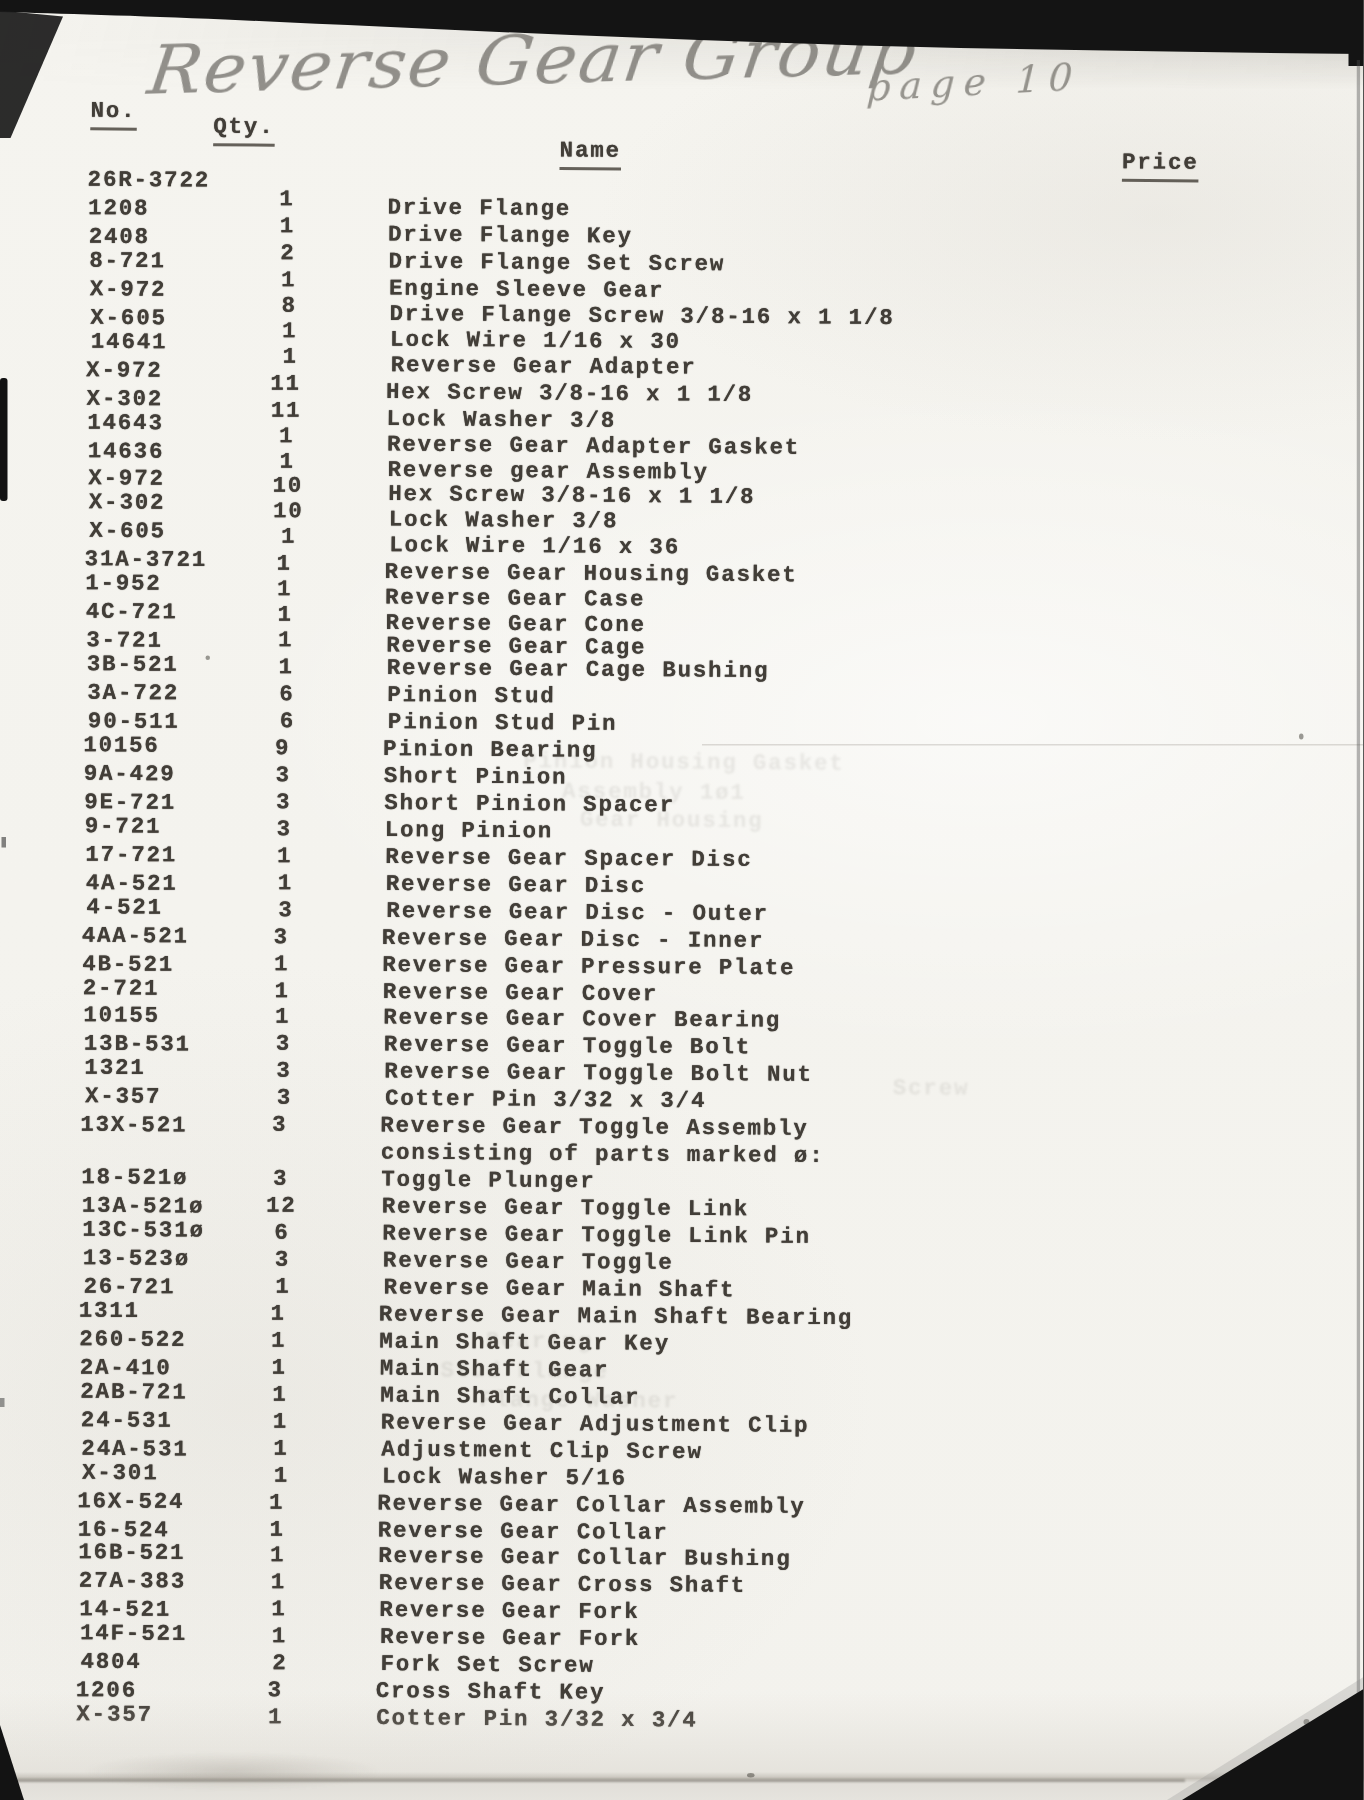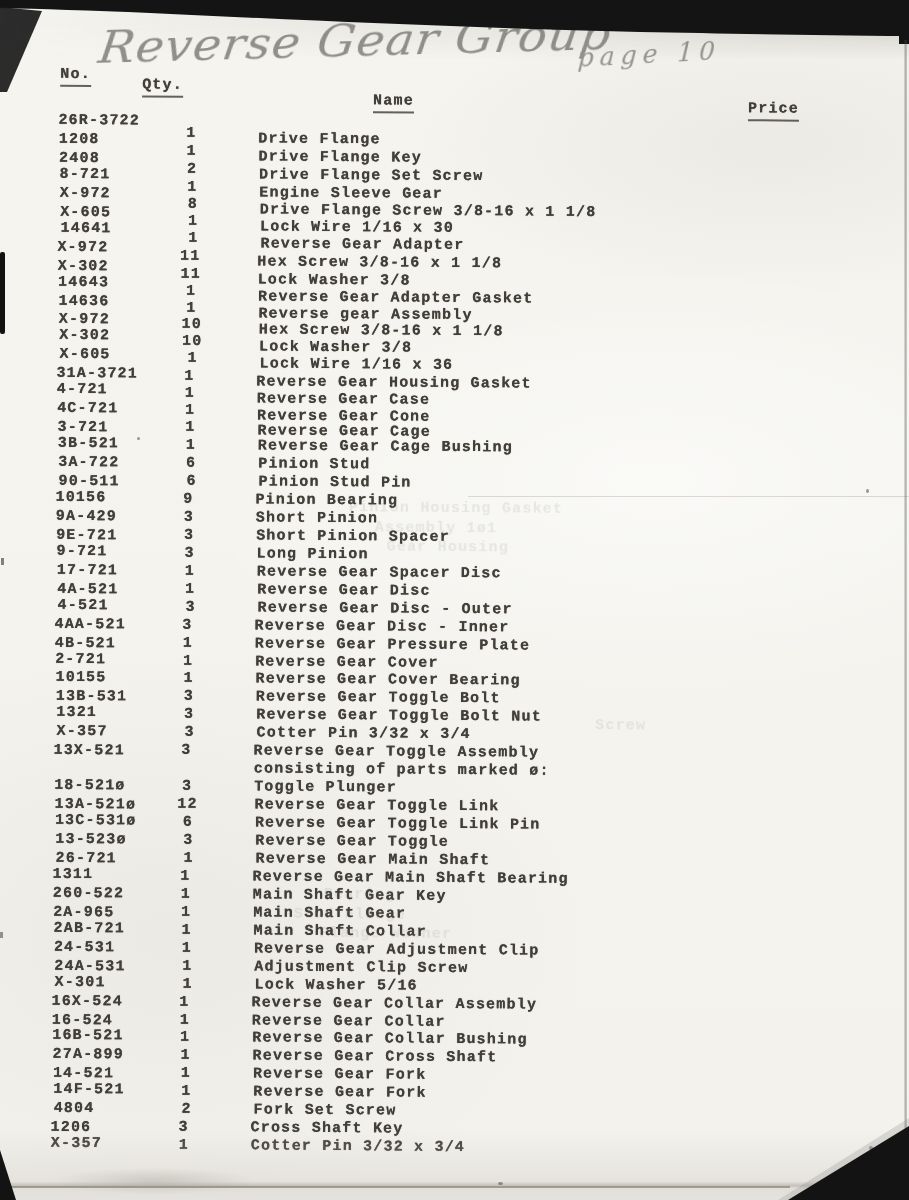--- a/index.html
+++ b/index.html
@@ -140,21 +140,21 @@
           <span class="cell no typed" style="transform:translateY(0px)">X-605</span>
           <span class="cell qty typed" style="transform:translateY(3px)">1</span>
           <span class="cell nm typed" style="transform:translateY(8px)">Lock Wire 1/16 x 36</span>
         </div>
         <div class="row" style="top: 364.3px; transform: translateX(-1.5px);">
           <span class="cell no typed" style="transform:translateY(1px)">31A-3721</span>
           <span class="cell qty typed" style="transform:translateY(3px)">1</span>
           <span class="cell nm typed" style="transform:translateY(8px)">Reverse Gear Housing Gasket</span>
         </div>
         <div class="row" style="top: 382.25px; transform: translateX(-1px);">
-          <span class="cell no typed" style="transform:translateY(-1px)">4-721</span>
+          <span class="cell no typed" style="transform:translateY(-1px)">1-952</span>
           <span class="cell qty typed" style="transform:translateY(2px)">1</span>
           <span class="cell nm typed" style="transform:translateY(7px)">Reverse Gear Case</span>
         </div>
         <div class="row" style="top: 400.2px; transform: translateX(-0.5px);">
           <span class="cell no typed" style="transform:translateY(0px)">4C-721</span>
           <span class="cell qty typed" style="transform:translateY(1px)">1</span>
           <span class="cell nm typed" style="transform:translateY(6px)">Reverse Gear Cone</span>
         </div>
         <div class="row" style="top: 418.15px; transform: translateX(0px);">
           <span class="cell no typed" style="transform:translateY(1px)">3-721</span>
@@ -285,21 +285,21 @@
           <span class="cell no typed" style="transform:translateY(-1px)">1311</span>
           <span class="cell qty typed" style="transform:translateY(0px)">1</span>
           <span class="cell nm typed" style="transform:translateY(0px)">Reverse Gear Main Shaft Bearing</span>
         </div>
         <div class="row" style="top: 884.85px; transform: translateX(-1px);">
           <span class="cell no typed" style="transform:translateY(0px)">260-522</span>
           <span class="cell qty typed" style="transform:translateY(0px)">1</span>
           <span class="cell nm typed" style="transform:translateY(0px)">Main Shaft Gear Key</span>
         </div>
         <div class="row" style="top: 902.8px; transform: translateX(-0.5px);">
-          <span class="cell no typed" style="transform:translateY(1px)">2A-965</span>
+          <span class="cell no typed" style="transform:translateY(1px)">2A-410</span>
           <span class="cell qty typed" style="transform:translateY(0px)">1</span>
           <span class="cell nm typed" style="transform:translateY(0px)">Main Shaft Gear</span>
         </div>
         <div class="row" style="top: 920.75px; transform: translateX(0px);">
           <span class="cell no typed" style="transform:translateY(-1px)">2AB-721</span>
           <span class="cell qty typed" style="transform:translateY(0px)">1</span>
           <span class="cell nm typed" style="transform:translateY(0px)">Main Shaft Collar</span>
         </div>
         <div class="row" style="top: 938.7px; transform: translateX(0.5px);">
           <span class="cell no typed" style="transform:translateY(0px)">24-531</span>
@@ -325,21 +325,21 @@
           <span class="cell no typed" style="transform:translateY(1px)">16-524</span>
           <span class="cell qty typed" style="transform:translateY(0px)">1</span>
           <span class="cell nm typed" style="transform:translateY(0px)">Reverse Gear Collar</span>
         </div>
         <div class="row" style="top: 1028.45px; transform: translateX(-0.5px);">
           <span class="cell no typed" style="transform:translateY(-1px)">16B-521</span>
           <span class="cell qty typed" style="transform:translateY(0px)">1</span>
           <span class="cell nm typed" style="transform:translateY(0px)">Reverse Gear Collar Bushing</span>
         </div>
         <div class="row" style="top: 1046.4px; transform: translateX(0px);">
-          <span class="cell no typed" style="transform:translateY(0px)">27A-899</span>
+          <span class="cell no typed" style="transform:translateY(0px)">27A-383</span>
           <span class="cell qty typed" style="transform:translateY(0px)">1</span>
           <span class="cell nm typed" style="transform:translateY(0px)">Reverse Gear Cross Shaft</span>
         </div>
         <div class="row" style="top: 1064.35px; transform: translateX(0.5px);">
           <span class="cell no typed" style="transform:translateY(1px)">14-521</span>
           <span class="cell qty typed" style="transform:translateY(0px)">1</span>
           <span class="cell nm typed" style="transform:translateY(0px)">Reverse Gear Fork</span>
         </div>
         <div class="row" style="top: 1082.3px; transform: translateX(1px);">
           <span class="cell no typed" style="transform:translateY(-1px)">14F-521</span>

